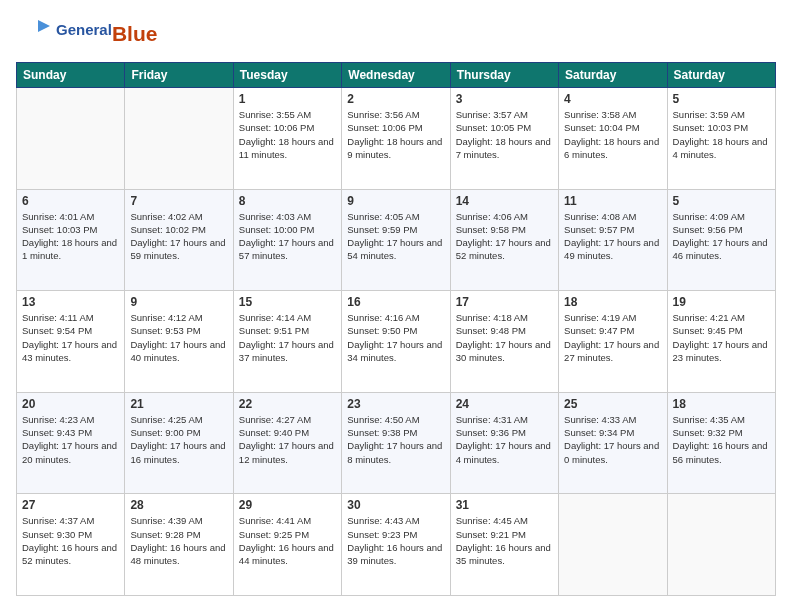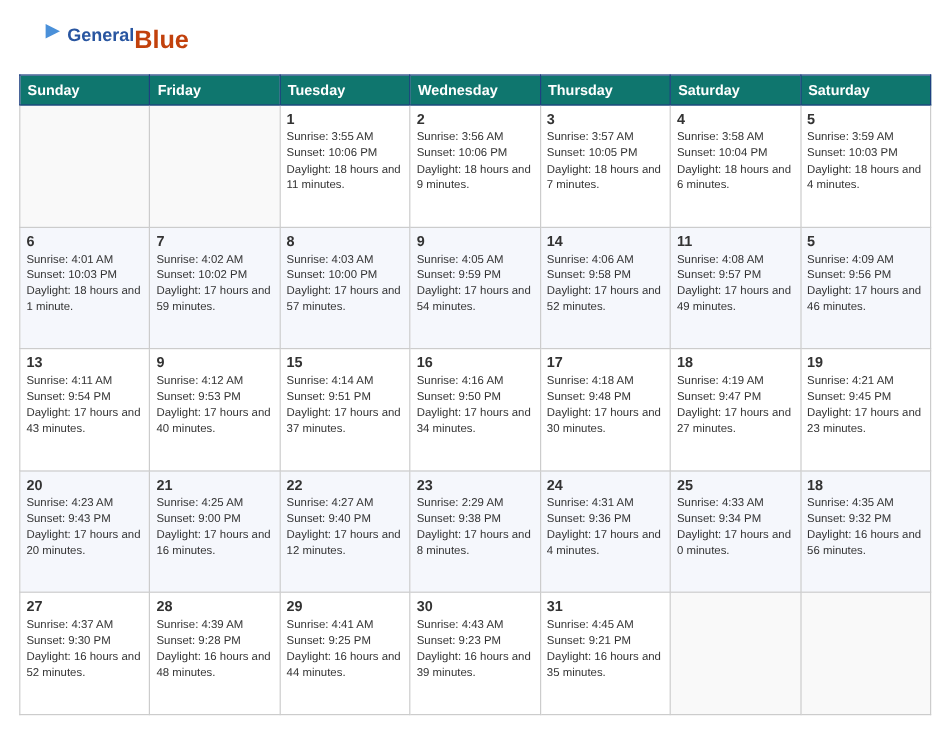--- a/index.html
+++ b/index.html
@@ -251,21 +251,21 @@
 Daylight: 17 hours and 16 minutes.</div>
           </td>
           <td>
             <div class="day-number">22</div>
             <div class="day-info">Sunrise: 4:27 AM
 Sunset: 9:40 PM
 Daylight: 17 hours and 12 minutes.</div>
           </td>
           <td>
             <div class="day-number">23</div>
-            <div class="day-info">Sunrise: 2:29 AM
+            <div class="day-info">Sunrise: 4:50 AM
 Sunset: 9:38 PM
 Daylight: 17 hours and 8 minutes.</div>
           </td>
           <td>
             <div class="day-number">24</div>
             <div class="day-info">Sunrise: 4:31 AM
 Sunset: 9:36 PM
 Daylight: 17 hours and 4 minutes.</div>
           </td>
           <td>

